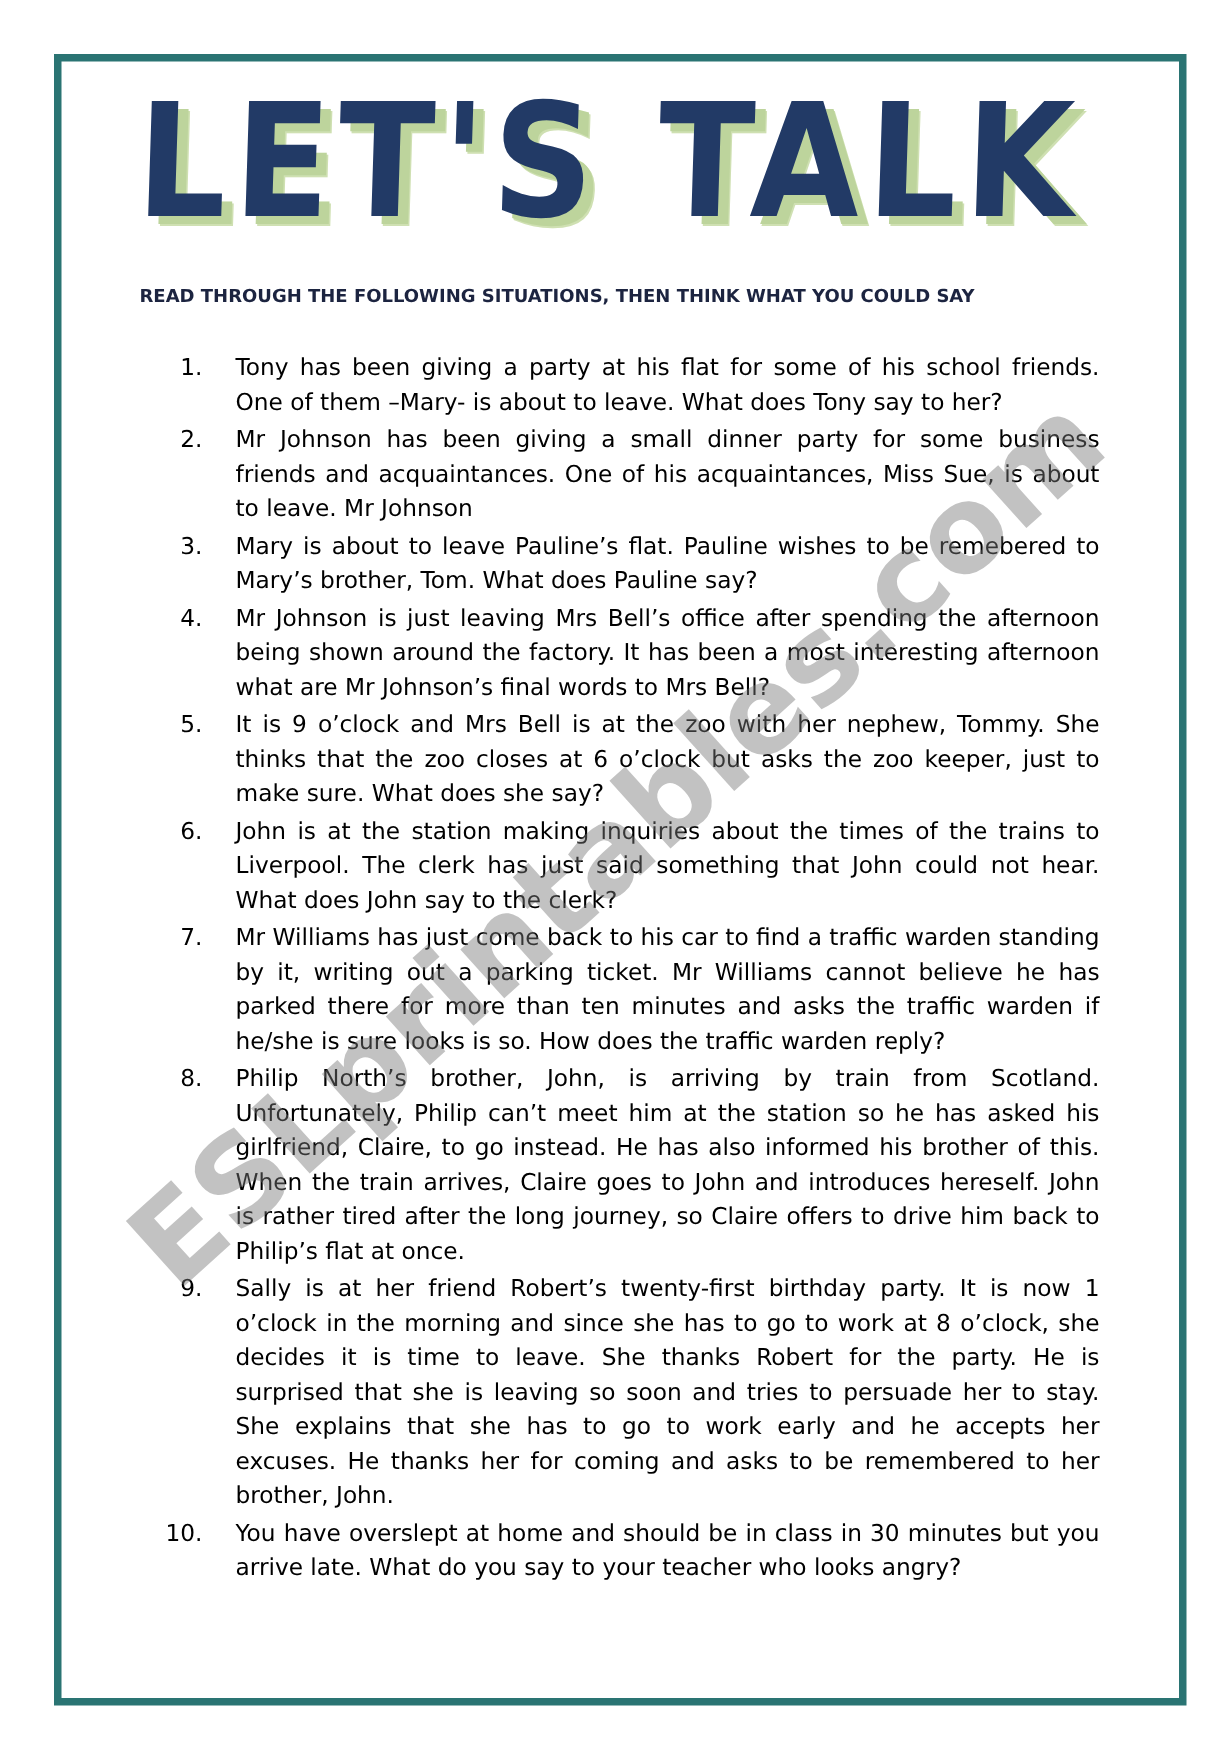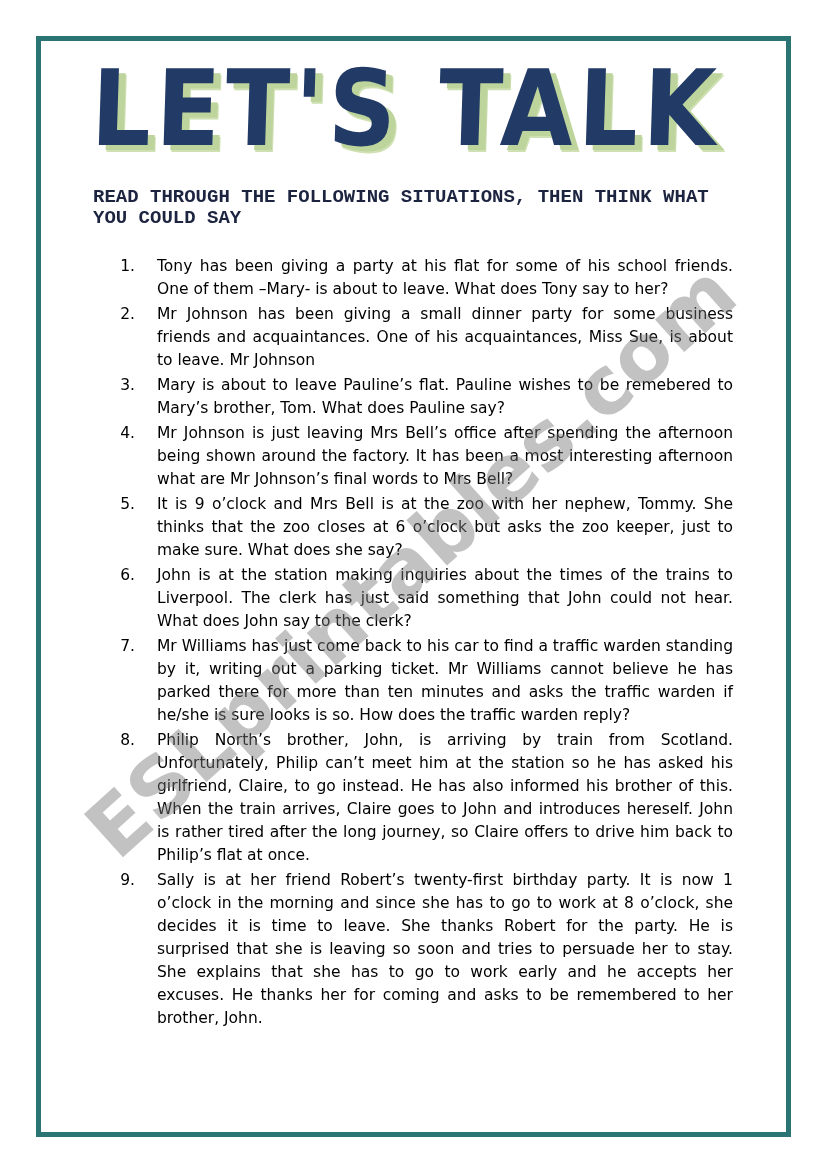--- a/index.html
+++ b/index.html
@@ -36,26 +36,25 @@
     line-height: 1.06;
     letter-spacing: 5px;
     color: #223a66;
     text-shadow: 7px 5px 0 #bdd49c, 8px 6px 0 #cfe0b2;
     transform: scaleY(1.12) skewX(-2deg);
     transform-origin: left top;
     white-space: nowrap;
   }
   .instructions {
     margin-top: 34px;
-    font-size: 19px;
+    font-size: 12px;
     font-weight: bold;
     line-height: 21px;
     color: #1c2440;
     max-width: 645px;
-    font-family: Liberation Mono, monospace;
   }
   .list {
     margin-top: 26px;
     width: 640px;
   }
   .item {
     display: flex;
     margin-bottom: 2px;
     font-size: 15.5px;
     line-height: 23px;
@@ -132,17 +131,21 @@
   <div class="item">
     <span class="num">8.</span>
     <span class="txt">Philip North’s brother, John, is arriving by train from Scotland. Unfortunately, Philip can’t meet him at the station so he has asked his girlfriend, Claire, to go instead. He has also informed his brother of this. When the train arrives, Claire goes to John and introduces hereself. John is rather tired after the long journey, so Claire offers to drive him back to Philip’s flat at once.</span>
   </div>
 
   <div class="item">
     <span class="num">9.</span>
     <span class="txt">Sally is at her friend Robert’s twenty-first birthday party. It is now 1 o’clock in the morning and since she has to go to work at 8 o’clock, she decides it is time to leave. She thanks Robert for the party. He is surprised that she is leaving so soon and tries to persuade her to stay. She explains that she has to go to work early and he accepts her excuses. He thanks her for coming and asks to be remembered to her brother, John.</span>
   </div>
 
+  <div class="item">
+    <span class="num">10.</span>
+    <span class="txt">You have overslept at home and should be in class in 30 minutes but you arrive late. What do you say to your teacher who looks angry?</span>
+  </div>
 </div>
     </div>
   </div>
   <div class="watermark">ESLprintables.com</div>
 </div>
 
 </body></html>

